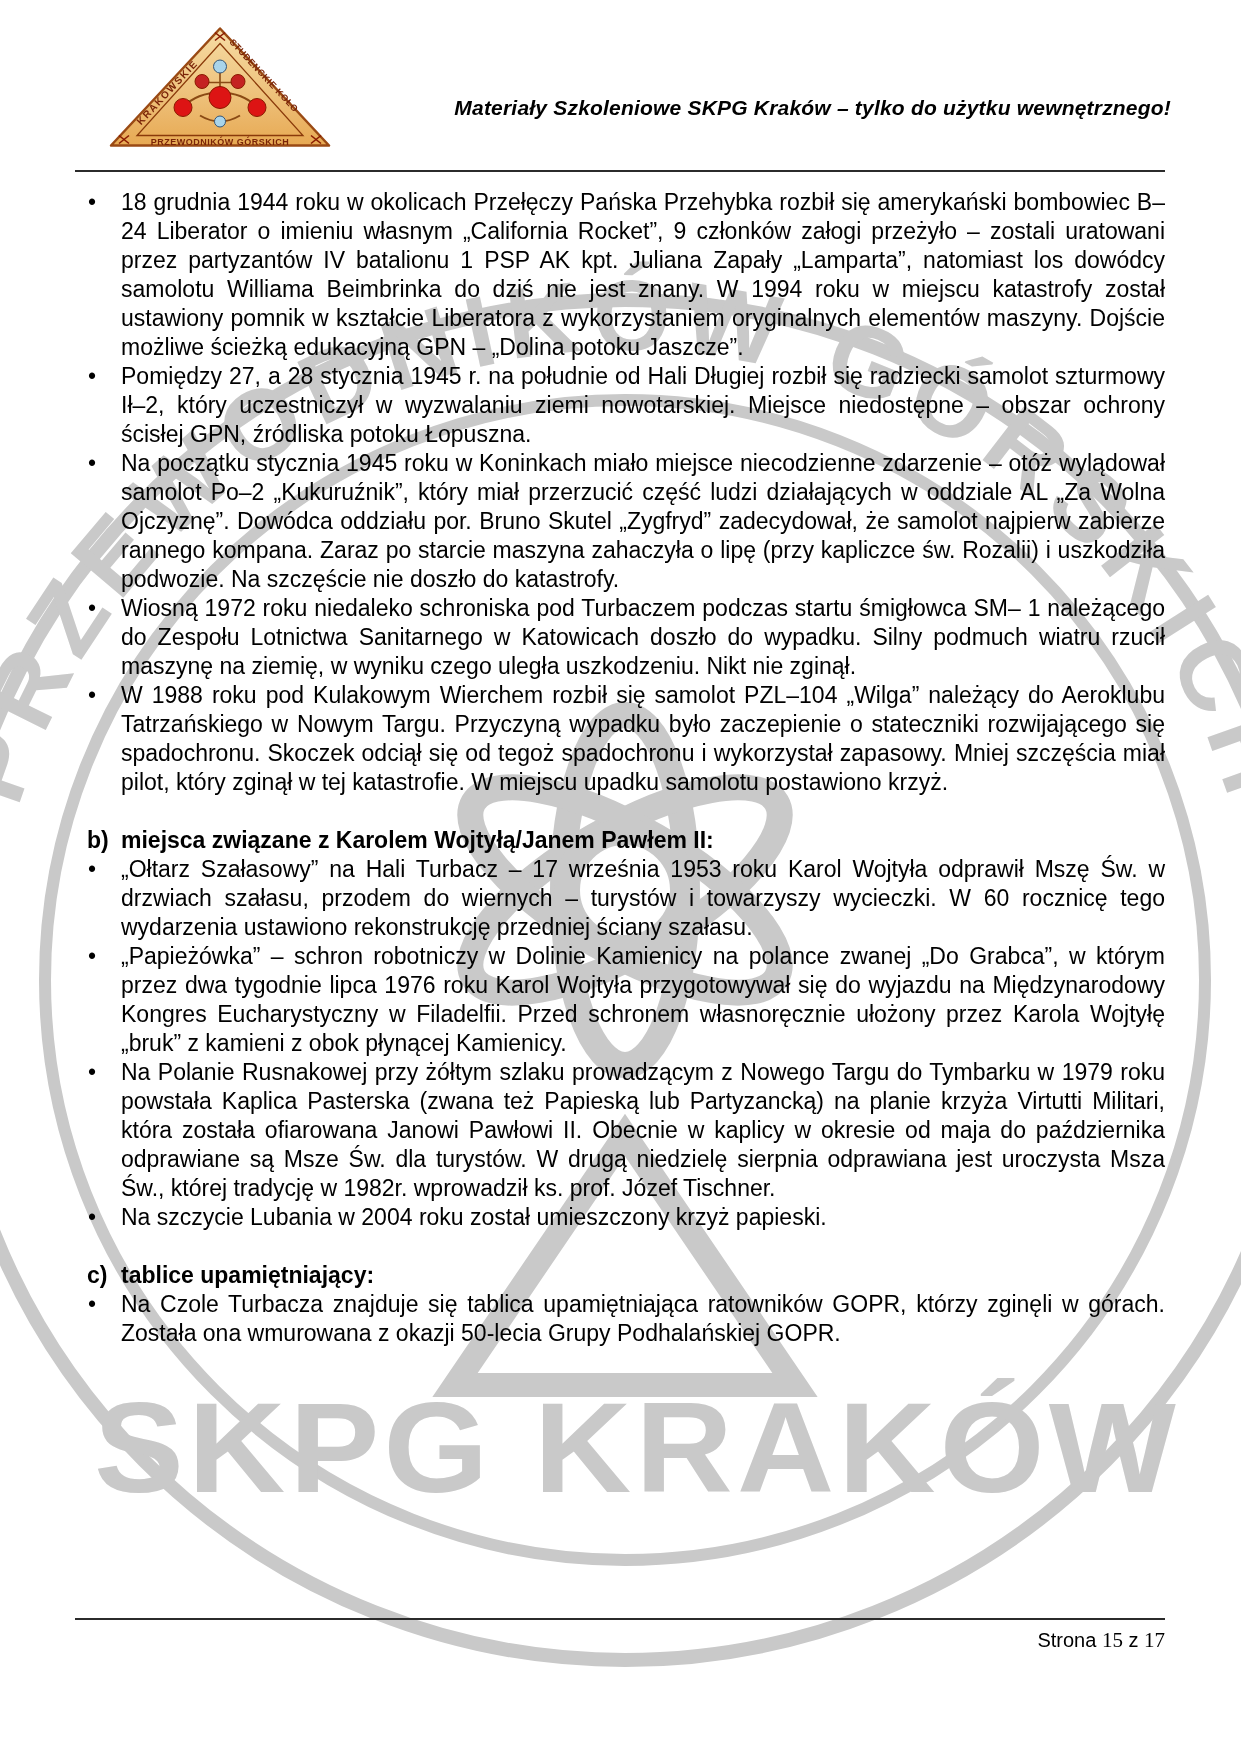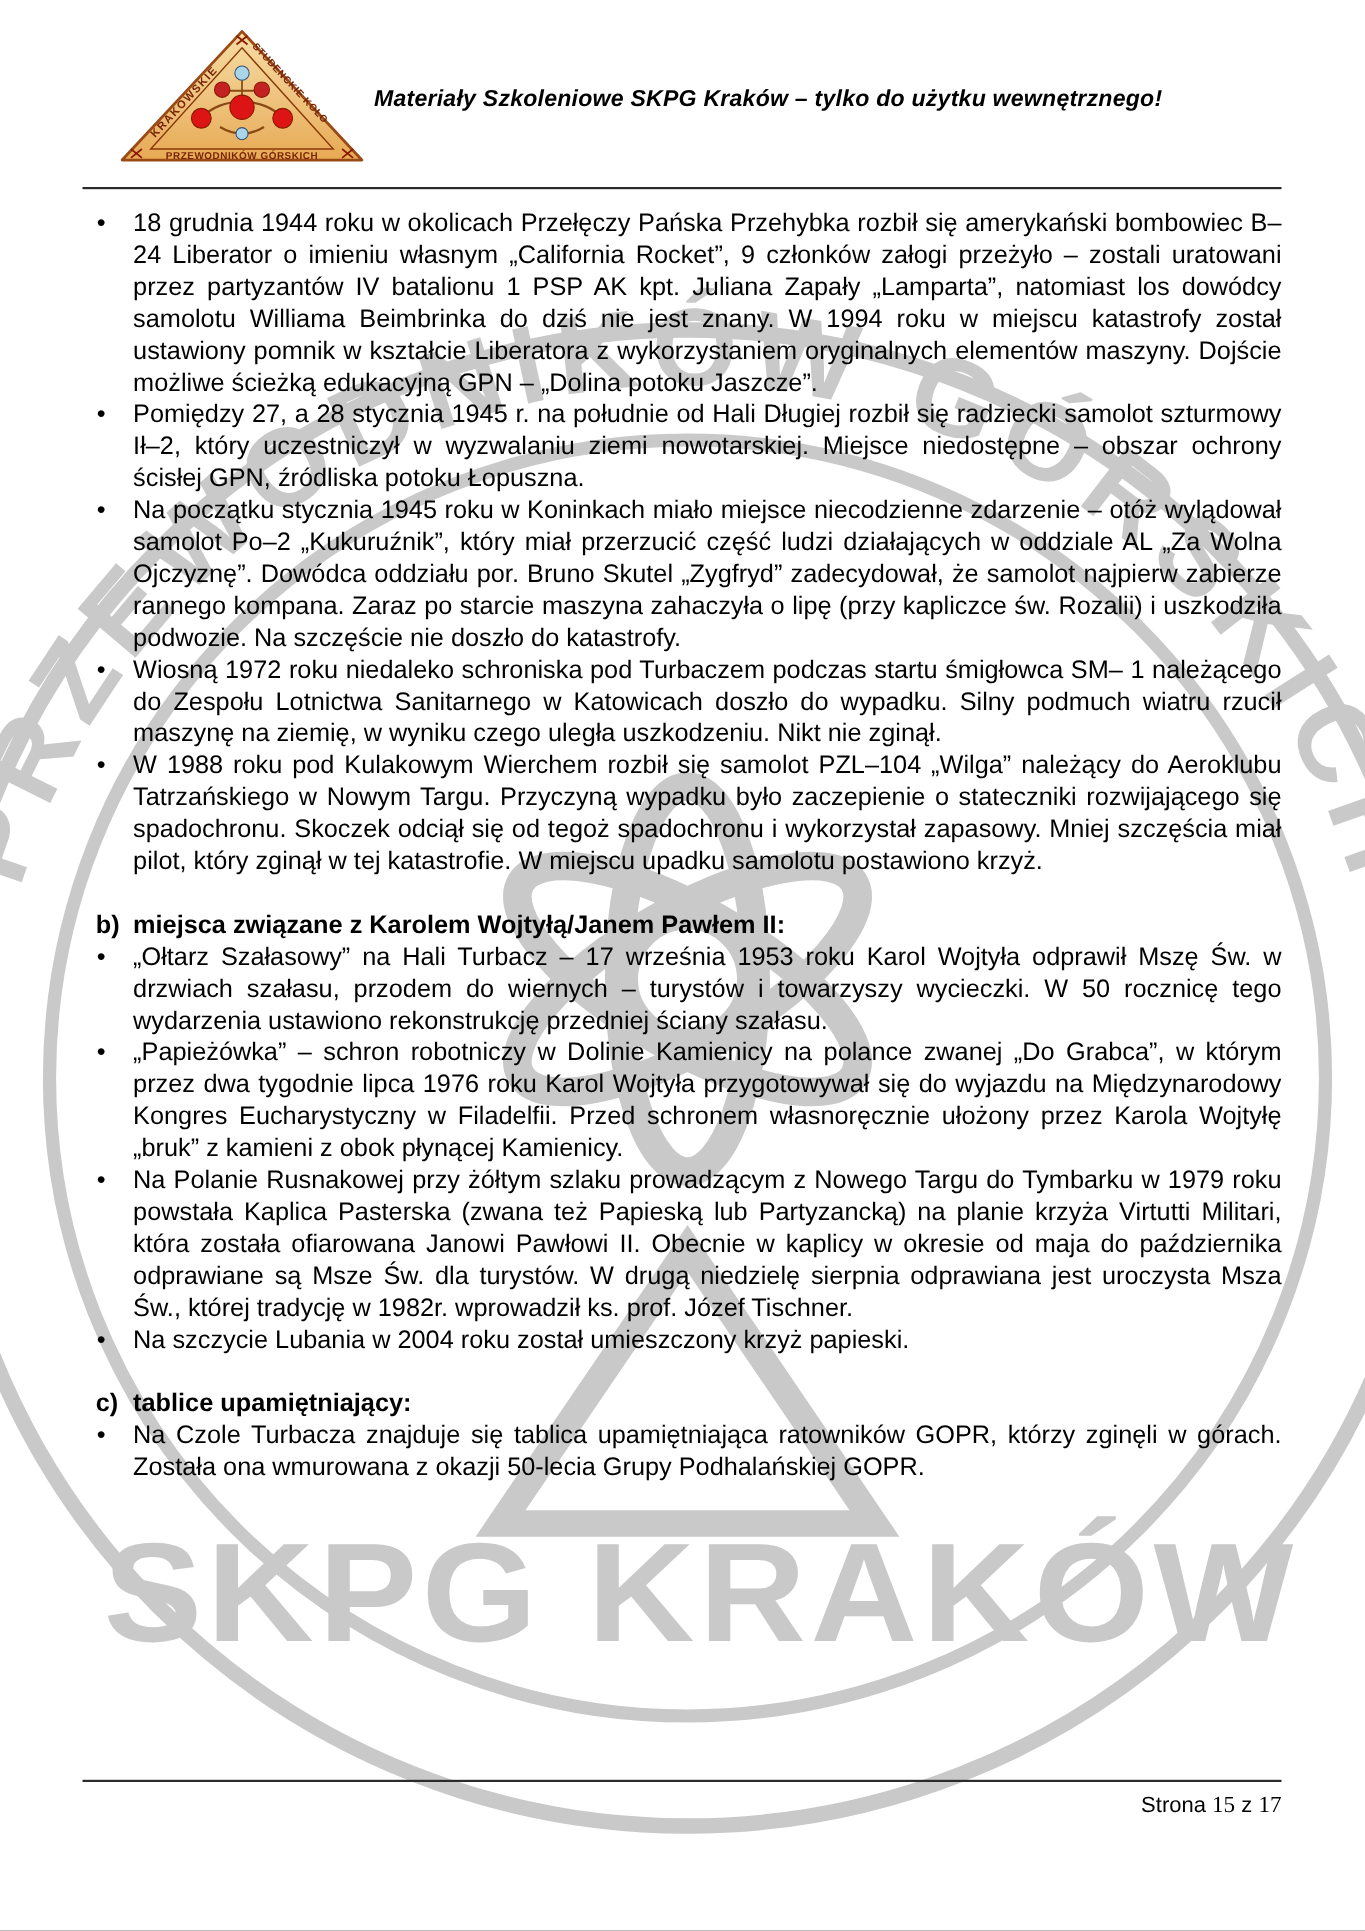--- a/index.html
+++ b/index.html
@@ -7,22 +7,22 @@
     position:relative; width:1241px; height:1755px; margin:0 auto;
     background:#ffffff; overflow:hidden;
     font-family:"Liberation Sans", sans-serif; color:#000;
   }
   .watermark { position:absolute; left:0; top:0; z-index:0; pointer-events:none; }
   .content { position:relative; z-index:1; }
 
   header { position:relative; height:170px; }
   .logo { position:absolute; left:105px; top:24px; width:230px; height:128px; }
   .header-title {
-    position:absolute; left:340px; right:70px; top:78px;
-    text-align:left; font-size:21px; font-weight:bold; font-style:italic;
+    position:absolute; left:340px; right:70px; top:96px;
+    text-align:right; font-size:21px; font-weight:bold; font-style:italic;
     letter-spacing:0.2px; white-space:nowrap;
   }
   .rule { border:none; border-top:2px solid #2b2b2b; margin:0 76px 0 75px; }
 
   main { padding:16px 76px 0 46px; }
   ul.blist { list-style:none; margin:0; padding:0; }
   ul.blist li {
     position:relative; padding-left:75px;
     text-align:justify; font-size:23px; line-height:29px;
   }
@@ -114,21 +114,21 @@
         <li>Na początku stycznia 1945 roku w Koninkach miało miejsce niecodzienne zdarzenie – otóż wylądował samolot Po–2 „Kukuruźnik”, który miał przerzucić część ludzi działających w oddziale AL „Za Wolna Ojczyznę”. Dowódca oddziału por. Bruno Skutel „Zygfryd” zadecydował, że samolot najpierw zabierze rannego kompana. Zaraz po starcie maszyna zahaczyła o lipę (przy kapliczce św. Rozalii) i uszkodziła podwozie. Na szczęście nie doszło do katastrofy.</li>
         <li>Wiosną 1972 roku niedaleko schroniska pod Turbaczem podczas startu śmigłowca SM– 1 należącego do Zespołu Lotnictwa Sanitarnego w Katowicach doszło do wypadku. Silny podmuch wiatru rzucił maszynę na ziemię, w wyniku czego uległa uszkodzeniu. Nikt nie zginął.</li>
         <li>W 1988 roku pod Kulakowym Wierchem rozbił się samolot PZL–104 „Wilga” należący do Aeroklubu Tatrzańskiego w Nowym Targu. Przyczyną wypadku było zaczepienie o stateczniki rozwijającego się spadochronu. Skoczek odciął się od tegoż spadochronu i wykorzystał zapasowy. Mniej szczęścia miał pilot, który zginął w tej katastrofie. W miejscu upadku samolotu postawiono krzyż.</li>
       </ul>
 
       <div class="sec-head">
         <span class="sec-label">b)</span>
         <span>miejsca związane z Karolem Wojtyłą/Janem Pawłem II:</span>
       </div>
       <ul class="blist">
-        <li>„Ołtarz Szałasowy” na Hali Turbacz – 17 września 1953 roku Karol Wojtyła odprawił Mszę Św. w drzwiach szałasu, przodem do wiernych – turystów i towarzyszy wycieczki. W 50 rocznicę tego wydarzenia ustawiono rekonstrukcję przedniej ściany szałasu.</li>
+        <li>„Ołtarz Szałasowy” na Hali Turbacz – 17 września 1953 roku Karol Wojtyła odprawił Mszę Św. w drzwiach szałasu, przodem do wiernych – turystów i towarzyszy wycieczki. W 60 rocznicę tego wydarzenia ustawiono rekonstrukcję przedniej ściany szałasu.</li>
         <li>„Papieżówka” – schron robotniczy w Dolinie Kamienicy na polance zwanej „Do Grabca”, w którym przez dwa tygodnie lipca 1976 roku Karol Wojtyła przygotowywał się do wyjazdu na Międzynarodowy Kongres Eucharystyczny w Filadelfii. Przed schronem własnoręcznie ułożony przez Karola Wojtyłę „bruk” z kamieni z obok płynącej Kamienicy.</li>
         <li>Na Polanie Rusnakowej przy żółtym szlaku prowadzącym z Nowego Targu do Tymbarku w 1979 roku powstała Kaplica Pasterska (zwana też Papieską lub Partyzancką) na planie krzyża Virtutti Militari, która została ofiarowana Janowi Pawłowi II. Obecnie w kaplicy w okresie od maja do października odprawiane są Msze Św. dla turystów. W drugą niedzielę sierpnia odprawiana jest uroczysta Msza Św., której tradycję w 1982r. wprowadził ks. prof. Józef Tischner.</li>
         <li>Na szczycie Lubania w 2004 roku został umieszczony krzyż papieski.</li>
       </ul>
 
       <div class="sec-head">
         <span class="sec-label">c)</span>
         <span>tablice upamiętniający:</span>
       </div>
       <ul class="blist">

